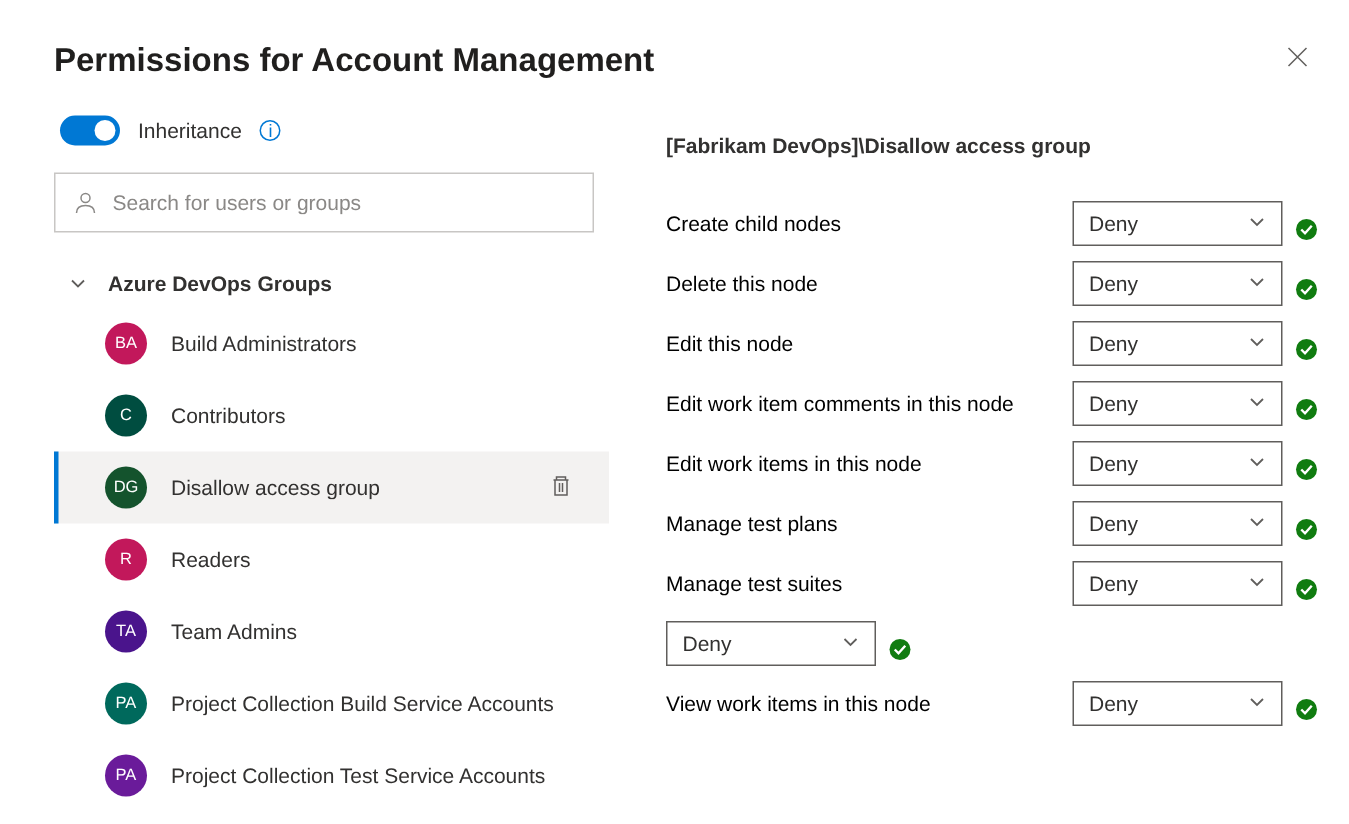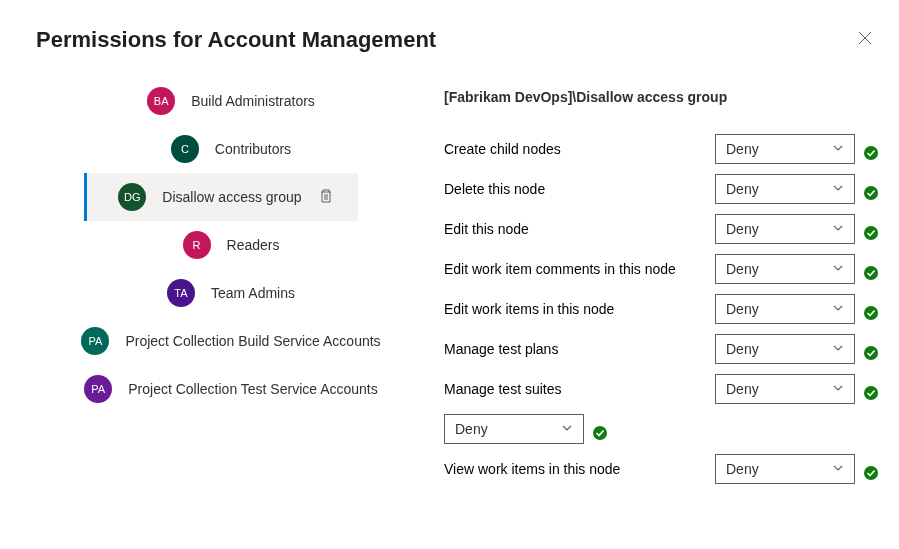--- a/index.html
+++ b/index.html
@@ -41,21 +41,21 @@
     .search-input {
       border: none; outline: none; flex: 1; font-size: 14px; color: #323130;
       font-family: inherit;
     }
     .search-input::placeholder { color: #8a8886; }
     .section-hdr {
       display: flex; align-items: center; gap: 14px; padding: 8px 4px 8px 10px;
       font-weight: 600; cursor: pointer;
     }
     .chevron { color: #605e5c; }
-    .group-list { display: flex; flex-direction: column; align-items: center; }
+    .group-list { display: flex; flex-direction: column; }
     .group-item {
       display: flex; align-items: center; gap: 16px;
       padding: 10px 14px 10px 34px; cursor: pointer; position: relative;
       height: 48px;
     }
     .group-item.selected { background: #f3f2f1; }
     .group-item.selected::before {
       content: ""; position: absolute; left: 0; top: 0; bottom: 0; width: 3px; background: #0078d4;
     }
     .avatar {
@@ -91,22 +91,42 @@
     <div class="title">Permissions for Account Management</div>
     <div class="close-icon">
       <svg width="16" height="16" viewBox="0 0 16 16">
           <path d="M2 2 L14 14 M14 2 L2 14" stroke="currentColor" stroke-width="1" fill="none"></path>
         </svg>
     </div>
   </div>
 
   <div class="main">
     <div class="left-pane">
-
-
+      <div class="inherit-row">
+        <div class="toggle">
+            <div class="toggle-knob"></div>
+          </div>
+        <span class="inherit-label">Inheritance</span>
+        <span class="info-icon">i</span>
+      </div>
+
+      <div class="search-box">
+        <svg class="search-icon-svg" width="16" height="16" viewBox="0 0 16 16">
+            <circle cx="8" cy="5" r="3" fill="none" stroke="currentColor" stroke-width="1"></circle>
+            <path d="M2 15 C2 11 5 10 8 10 C11 10 14 11 14 15" fill="none" stroke="currentColor" stroke-width="1"></path>
+          </svg>
+        <input class="search-input" placeholder="Search for users or groups" style="">
+      </div>
+
+      <div class="section-hdr">
+        <svg class="chevron" width="12" height="12" viewBox="0 0 12 12">
+            <path d="M2 4 L6 8 L10 4" fill="none" stroke="currentColor" stroke-width="1.2"></path>
+          </svg>
+        <span>Azure DevOps Groups</span>
+      </div>
 
       <div class="group-list" id="group-list">
           <div class="group-item">
             <div class="avatar" style="background: rgb(194, 24, 91);">BA</div>
             <div class="group-label">Build Administrators</div>
           </div>
           <div class="group-item">
             <div class="avatar" style="background: rgb(0, 77, 64);">C</div>
             <div class="group-label">Contributors</div>
           </div>

